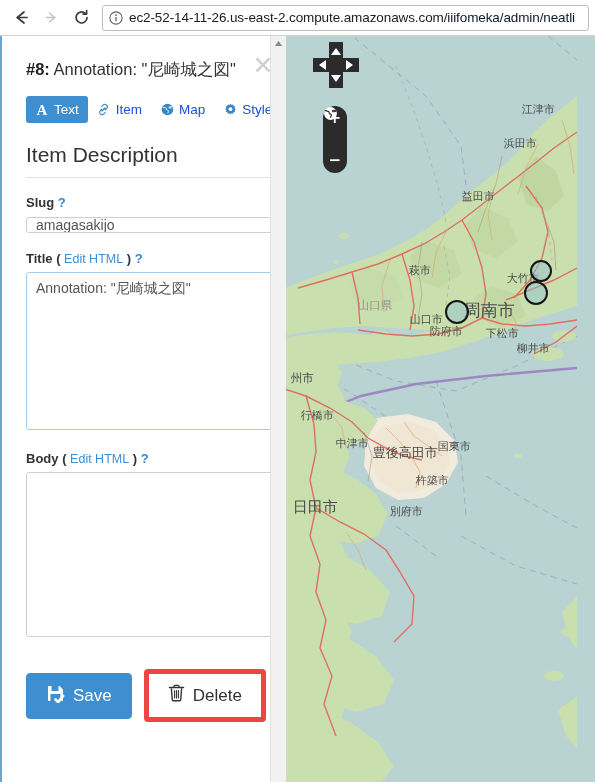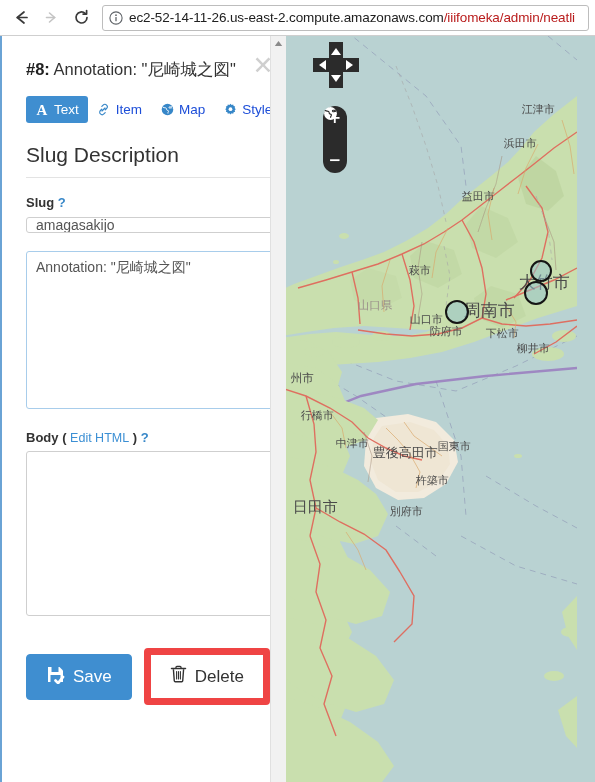--- a/index.html
+++ b/index.html
@@ -25,21 +25,21 @@
     flex:1 1 auto;height:26px;margin-left:6px;margin-right:0;
     border:1px solid #bdbdbd;border-radius:3px;background:#fff;
     display:flex;align-items:center;padding:0 6px;
     overflow:hidden;box-sizing:border-box;
   }
   .info-icon{flex:0 0 auto;margin-right:6px;display:flex;}
   .url-text{
     font-size:13.5px;color:#202020;white-space:nowrap;overflow:hidden;
     letter-spacing:-0.1px;
   }
-  .url-text .dim{color:#b91c1c;}
+  .url-text .dim{color:#0f172a;}
 
   .content{
     position:relative;width:595px;height:746px;overflow:hidden;
     display:flex;
   }
 
   
   .panel{
     width:304px;height:746px;box-sizing:border-box;
     background:#ffffff;border-left:2px solid #6aa3d5;
@@ -92,21 +92,21 @@
   .grip{
     position:absolute;right:2px;bottom:2px;width:12px;height:12px;pointer-events:none;
   }
   .grip i{position:absolute;right:1px;background:#9bb6cb;height:1px;transform:rotate(-45deg);transform-origin:right center;}
   .btnrow{display:flex;align-items:center;gap:12px;margin-top:28px;}
   .btn{
     display:flex;align-items:center;justify-content:center;gap:8px;
     font-size:17px;border-radius:4px;box-sizing:border-box;cursor:pointer;
   }
   .btn-save{background:#3f8ed0;color:#fff;border:1px solid #3f8ed0;padding:10px 19px;}
-  .btn-del{background:#fff;color:#333;border:7px solid #ef4444;padding:10px 19px;}
+  .btn-del{background:#fff;color:#333;border:5px solid #ef4444;padding:10px 19px;}
 
   
   .panel-sb{
     position:absolute;right:0;top:0;width:15px;height:746px;
     background:#f1f1f1;border-left:1px solid #e0e0e0;
   }
   .sb-arrow{
     width:15px;height:15px;display:flex;align-items:center;justify-content:center;
   }
   .sb-thumb{
@@ -216,31 +216,38 @@
           <span class="ticon">
             <svg width="13" height="13" viewBox="0 0 14 14">
                 <path d="M7 0.9 L8.25 2.1 L9.9 1.6 L10.35 3.25 L12 3.7 L11.5 5.35 L12.7 6.6 L11.5 7.85 L12 9.5 L10.35 9.95 L9.9 11.6 L8.25 11.1 L7 12.3 L5.75 11.1 L4.1 11.6 L3.65 9.95 L2 9.5 L2.5 7.85 L1.3 6.6 L2.5 5.35 L2 3.7 L3.65 3.25 L4.1 1.6 L5.75 2.1 Z" fill="#3787c8"></path>
                 <circle cx="7" cy="6.6" r="2" fill="#ffffff"></circle>
               </svg>
           </span>
           <span>Style</span>
         </div>
       </div>
 
-      <h2 class="section">Slug Description</h2>
+      <h2 class="section">Item Description</h2>
 
       <div class="field">
         <label class="flabel">
           <span>Slug</span>
           <span class="q">?</span>
         </label>
         <input class="text" type="text" value="amagasakijo" style="">
       </div>
 
       <div class="field">
+        <label class="flabel">
+          <span>Title</span>
+          <span class="paren">(</span>
+          <a href="#">Edit HTML</a>
+          <span class="paren">)</span>
+          <span class="q">?</span>
+        </label>
         <div class="ta-wrap">
           <textarea class="text title-ta" style="">Annotation: "尼崎城之図"</textarea>
           <span class="grip">
             <i style="bottom:2px;width:9px;"></i>
               <i style="bottom:6px;width:5px;"></i>
           </span>
         </div>
       </div>
 
       <div class="field">
@@ -419,21 +426,21 @@
 
     <div class="mlabel" style="left:236px;top:66px;font-size:11px">江津市</div>
     <div class="mlabel" style="left:218px;top:100px;font-size:11px">浜田市</div>
     <div class="mlabel" style="left:176px;top:153px;font-size:11px">益田市</div>
     <div class="mlabel" style="left:123px;top:227px;font-size:11px">萩市</div>
     <div class="mlabel" style="left:72px;top:262px;font-size:11.5px;color:#9a8f8a">山口県</div>
     <div class="mlabel" style="left:124px;top:276px;font-size:11px">山口市</div>
     <div class="mlabel" style="left:178px;top:263px;font-size:17px">周南市</div>
     <div class="mlabel" style="left:144px;top:288px;font-size:11px">防府市</div>
     <div class="mlabel" style="left:200px;top:290px;font-size:11px">下松市</div>
-    <div class="mlabel" style="left:233px;top:235px;font-size:17px">大竹市</div>
+    <div class="mlabel" style="left:221px;top:235px;font-size:11px">大竹市</div>
     <div class="mlabel" style="left:231px;top:305px;font-size:11px">柳井市</div>
     <div class="mlabel" style="left:5px;top:335px;font-size:11.5px">州市</div>
     <div class="mlabel" style="left:15px;top:372px;font-size:11px">行橋市</div>
     <div class="mlabel" style="left:50px;top:400px;font-size:11px">中津市</div>
     <div class="mlabel" style="left:87px;top:408px;font-size:13px">豊後高田市</div>
     <div class="mlabel" style="left:152px;top:403px;font-size:11px">国東市</div>
     <div class="mlabel" style="left:130px;top:437px;font-size:11px">杵築市</div>
     <div class="mlabel" style="left:7px;top:462px;font-size:15px">日田市</div>
     <div class="mlabel" style="left:104px;top:468px;font-size:11px">別府市</div>
 

